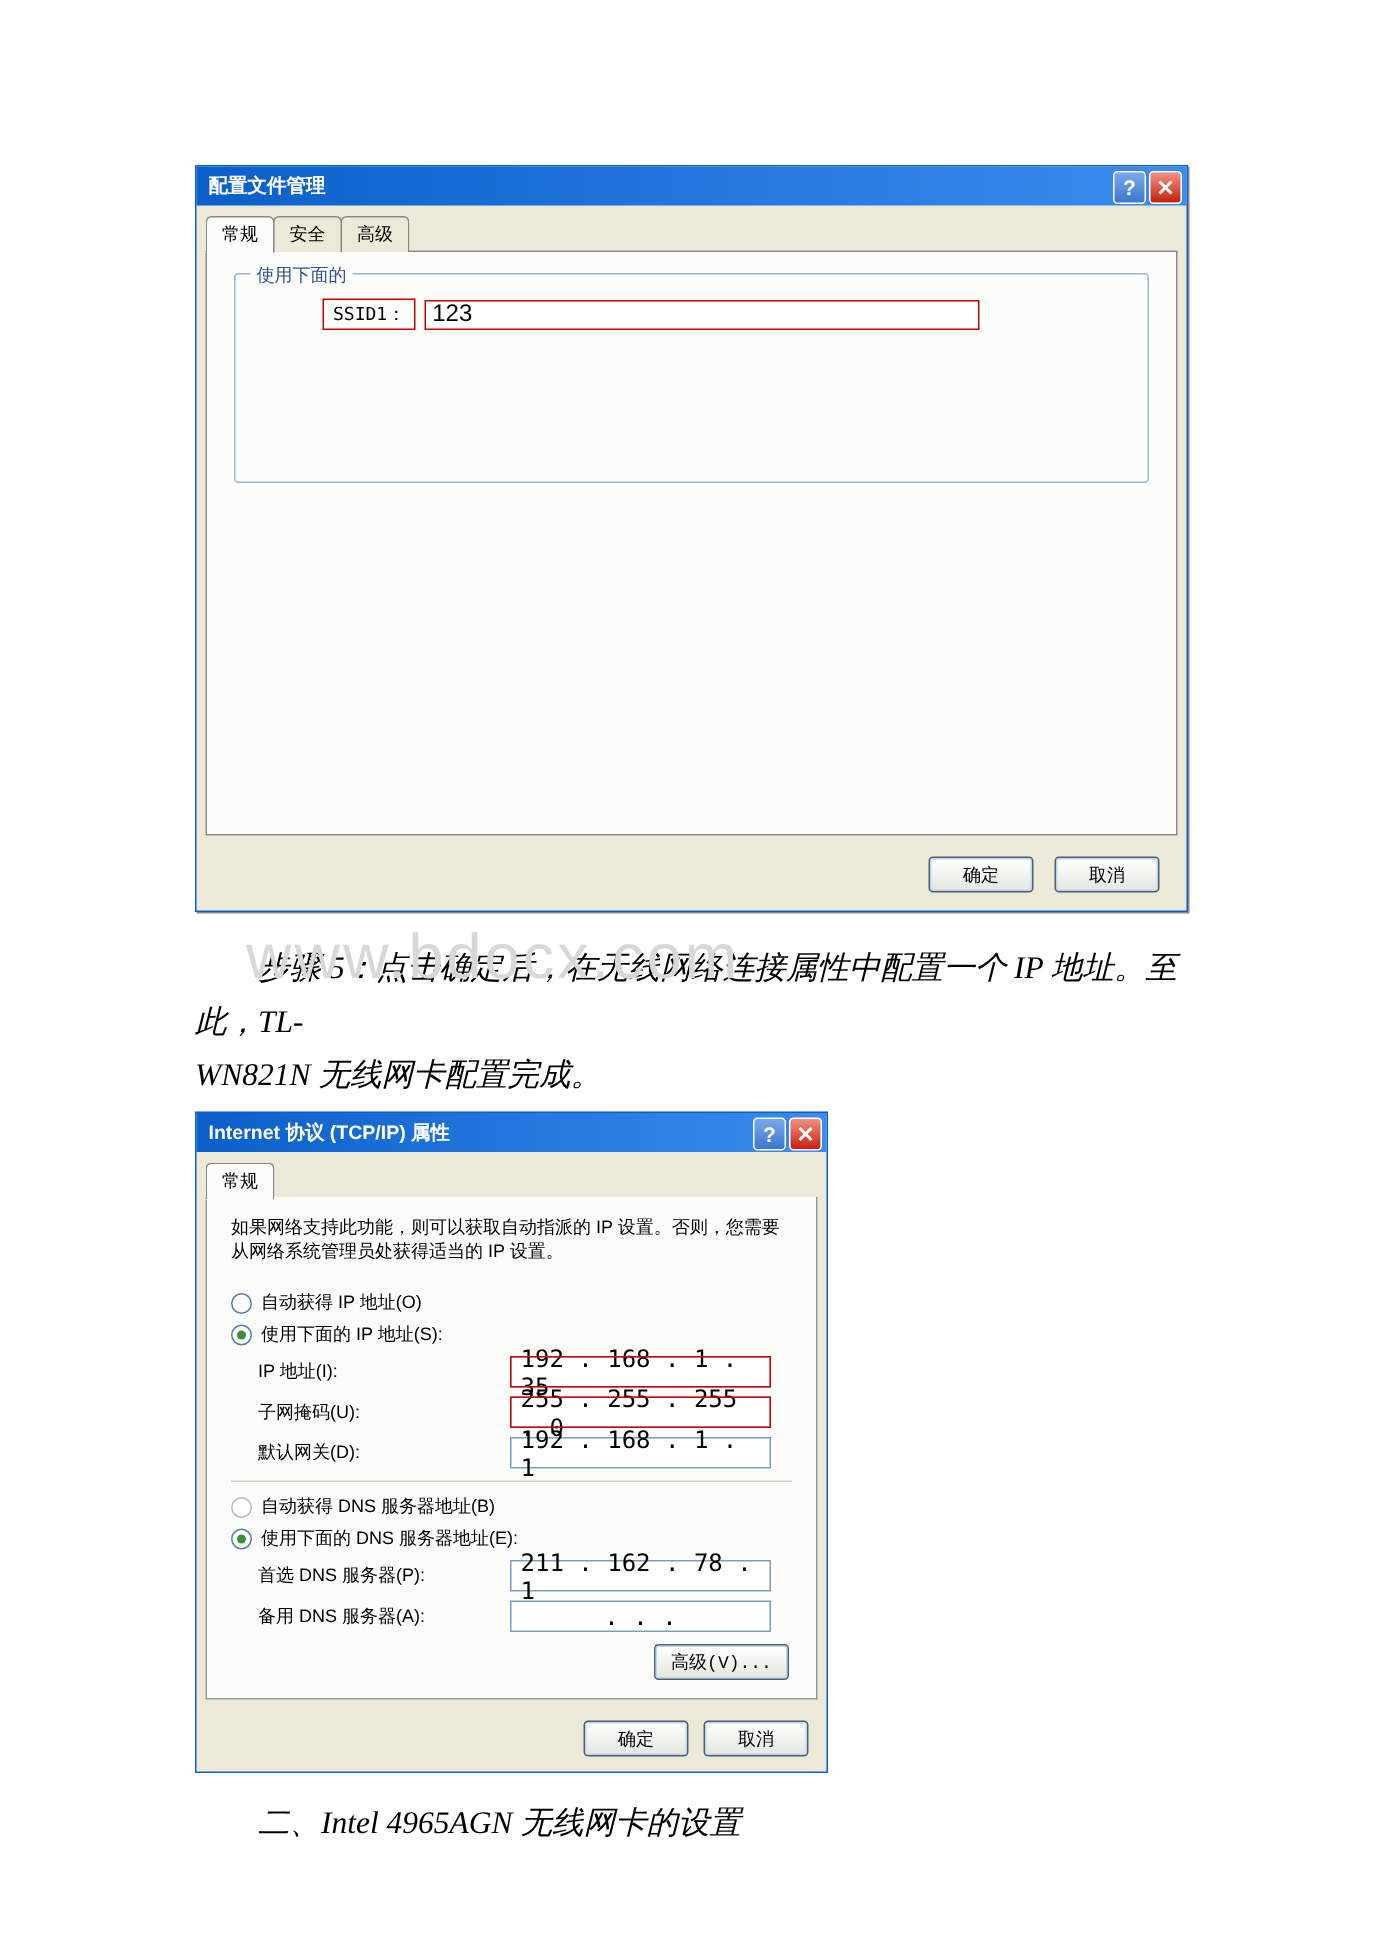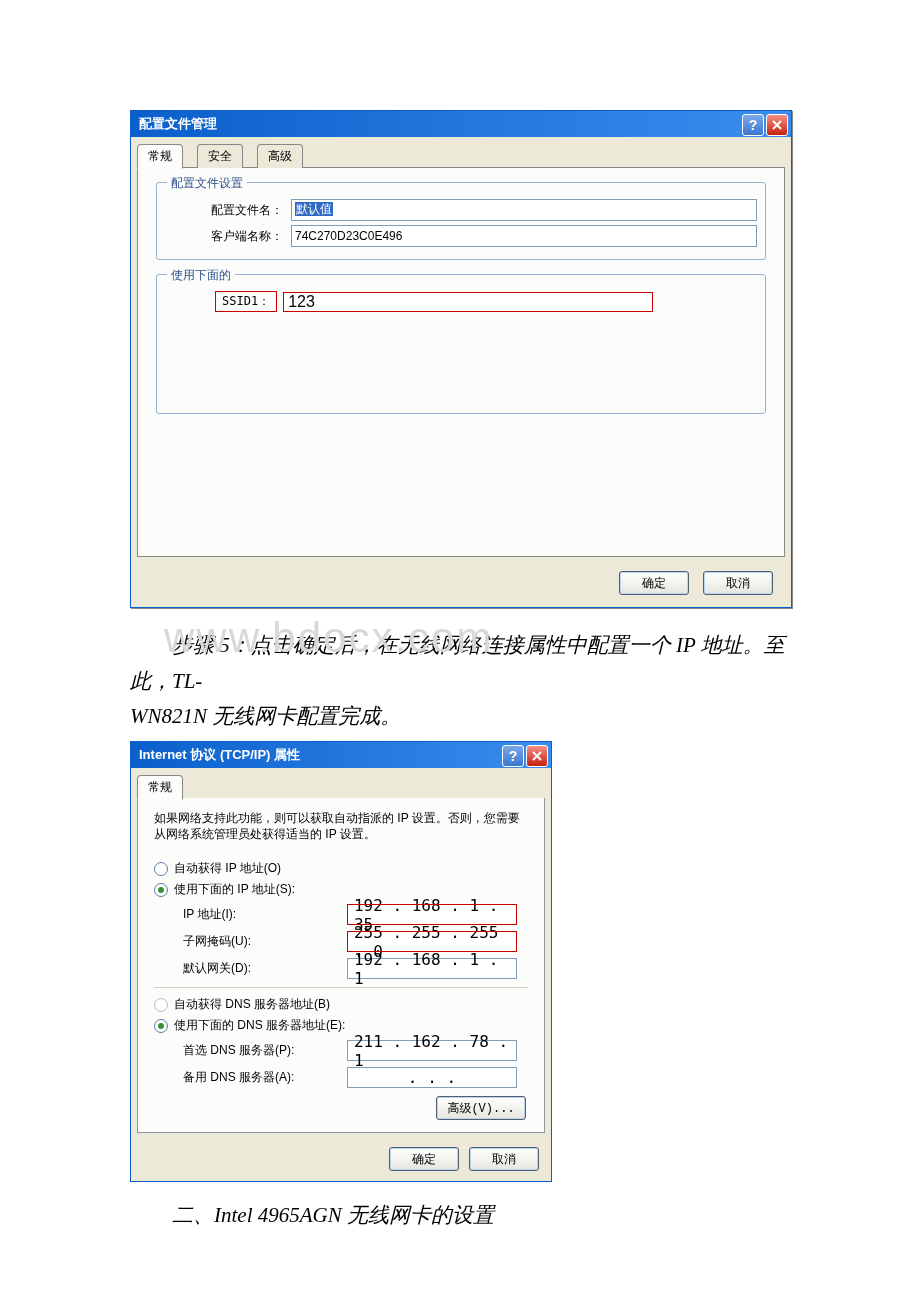--- a/index.html
+++ b/index.html
@@ -56,21 +56,21 @@
     background: linear-gradient(to bottom, #7ba9e8, #3b77cf);
     color: #fff;
   }
   .tb-close {
     background: linear-gradient(to bottom, #f49083, #c9200e);
     color: #fff;
   }
   .tabs {
     display: flex;
     padding: 6px 6px 0 6px;
-    gap: 15px;
+    gap: 0;
     position: relative;
     z-index: 2;
   }
   .tab {
     border: 1px solid #888;
     border-bottom: none;
     border-radius: 4px 4px 0 0;
     padding: 3px 10px;
     background: #ece9d8;
     font-size: 12px;
@@ -237,21 +237,21 @@
     height: 6px;
     background: #3b8f3b;
     border-radius: 50%;
   }
   .ip-grid {
     margin: 6px 0 4px 18px;
   }
   .ip-row {
     display: flex;
     align-items: center;
-    margin: 6px 11px;
+    margin: 6px 0;
   }
   .ip-row label {
     width: 168px;
     font-size: 12px;
   }
   .ip-input {
     border: 1px solid #7f9db9;
     width: 160px;
     height: 19px;
     padding: 0 6px;
@@ -302,33 +302,20 @@
       </div>
     </div>
 
     <div class="tabs">
       <div class="tab active">常规</div>
       <div class="tab">安全</div>
       <div class="tab">高级</div>
     </div>
 
     <div class="tabpane">
-      <div class="fieldset">
-        <div class="fs-legend">配置文件设置</div>
-        <div class="formrow">
-          <label>配置文件名：</label>
-          <div style="flex:1;border:1px solid #7f9db9;height:18px;padding:1px 3px;font-size:12px;background:#fff">
-            <span class="selected-text">默认值</span>
-          </div>
-        </div>
-        <div class="formrow">
-          <label>客户端名称：</label>
-          <input type="text" value="74C270D23C0E496" style="">
-        </div>
-      </div>
 
       <div class="fieldset network">
         <div class="fs-legend">使用下面的</div>
         <div class="ssidrow">
           <span class="ssid-label">SSID1：</span>
           <input type="text" class="ssid-input" value="123" style="">
         </div>
       </div>
     </div>
 

